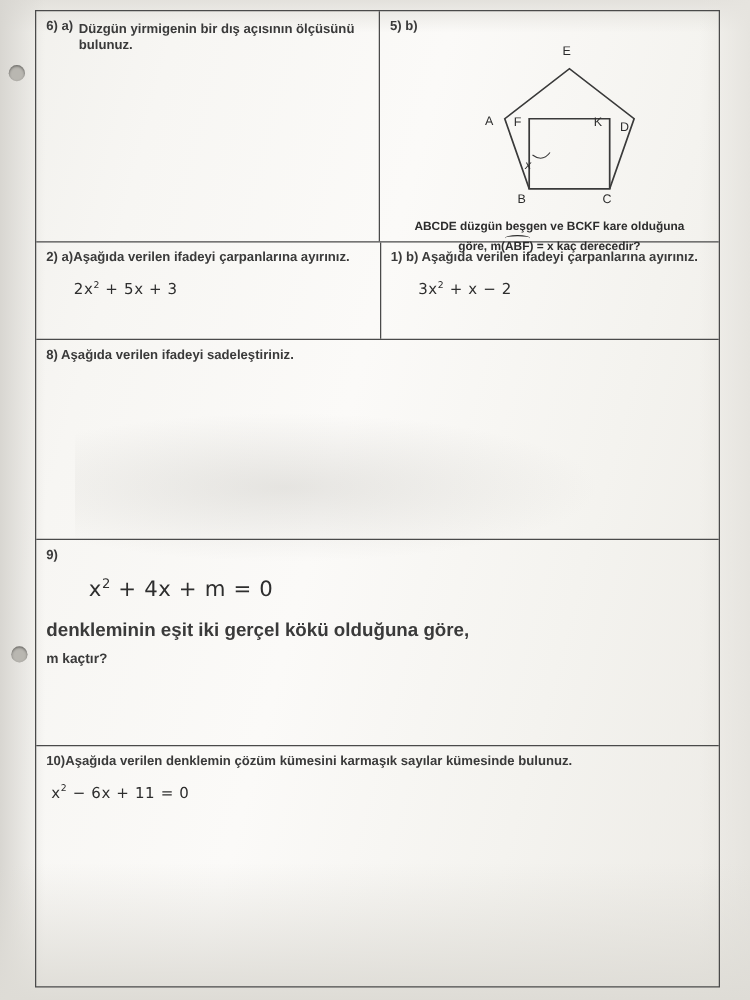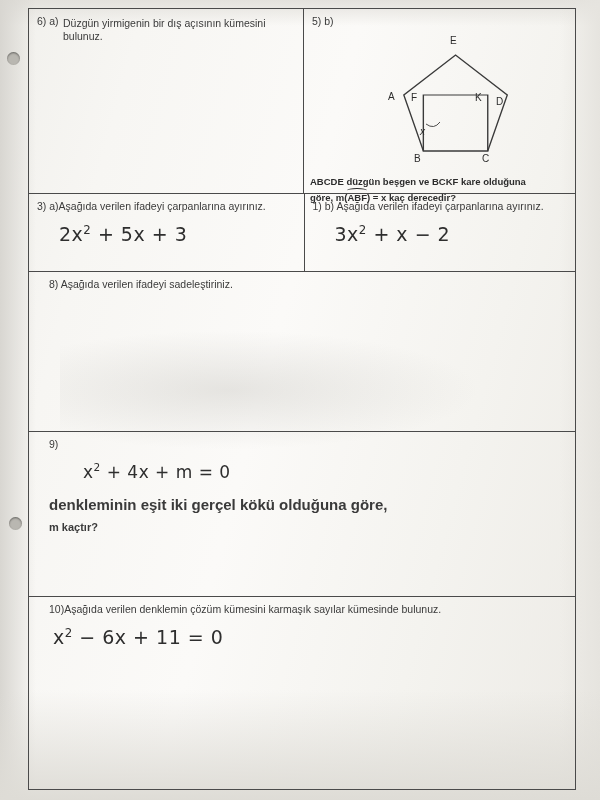--- a/index.html
+++ b/index.html
@@ -88,31 +88,32 @@
     padding: 6px 8px 4px 8px;
     position: relative;
   }
   .cell.left {
     width: 276px;
     border-right: 1px solid #4a4a4a;
   }
   .cell.right {
     width: 271px;
   }
-  .cell.full { width: 547px; margin-left: 12px; }
+  .cell.full { width: 547px; }
 
   .qlabel {
     font-size: 10.5px;
     color: #3a3a3a;
     line-height: 1.25;
+    font-weight: bold;
   }
   .qlabel.bold { font-weight: bold; }
   .math {
     font-family: "DejaVu Sans", sans-serif;
-    font-size: 19px;
+    font-size: 12px;
     color: #2e2e2e;
     letter-spacing: 0.5px;
   }
   .math.small { font-size: 17px; }
   sup { font-size: 0.62em; vertical-align: super; }
 
   
   .r1 { height: 185px; }
   .r2 { height: 78px; }
   .r3 { height: 160px; }
@@ -128,20 +129,21 @@
     width: 271px;
     height: 145px;
   }
   .fig-caption {
     font-size: 9.5px;
     font-weight: bold;
     color: #2c2c2c;
     line-height: 1.5;
     margin-top: 2px;
     padding: 0 6px;
+    text-align: center;
   }
   .arc {
     display: inline-block;
     position: relative;
   }
   .arc::before {
     content: "";
     position: absolute;
     left: 0; right: 0; top: -3px;
     height: 4px;
@@ -178,21 +180,21 @@
   <div class="smudge"></div>
 
   <div class="hole h1"></div>
   <div class="hole h2"></div>
 
   <div class="table">
 
     <div class="row r1">
       <div class="cell left">
         <div class="qlabel">6) a)</div>
-        <div class="qlabel q6a-text" style="position:absolute; left:34px; top:6px; width:232px;">Düzgün yirmigenin bir dış açısının kümesini bulunuz.</div>
+        <div class="qlabel q6a-text" style="position:absolute; left:34px; top:6px; width:232px;">Düzgün yirmigenin bir dış açısının ölçüsünü bulunuz.</div>
       </div>
       <div class="cell right" style="padding:6px 0 0 0;">
         <div class="qlabel" style="padding-left:8px;">5) b)</div>
 
         <div class="figure">
           <svg width="271" height="145" viewBox="0 0 271 145">
 
             <polygon points="52,62 97,22 142,62 125,118 69,118" fill="none" stroke="#3a3a3a" stroke-width="1.2" transform="translate(40,5) scale(1.15,1.0)"></polygon>
 
             <polygon points="69,118 125,118 125,62 69,62" fill="none" stroke="#3a3a3a" stroke-width="1.2" transform="translate(40,5) scale(1.15,1.0)"></polygon>
@@ -212,21 +214,21 @@
         <div class="fig-caption">ABCDE düzgün beşgen ve BCKF kare olduğuna</div>
         <div class="fig-caption">
           <span>göre, m(</span><span class="arc">ABF</span><span>) = x kaç derecedir?</span>
         </div>
       </div>
     </div>
 
     <div class="row r2">
       <div class="cell left">
         <div class="qlabel">
-          <span>3) a)</span><span>Aşağıda verilen ifadeyi çarpanlarına ayırınız.</span>
+          <span>2) a)</span><span>Aşağıda verilen ifadeyi çarpanlarına ayırınız.</span>
         </div>
         <div class="math mt10 indent">2x<sup>2</sup> + 5x + 3</div>
       </div>
       <div class="cell right">
         <div class="qlabel">
           <span>1) b)</span>
           <span>Aşağıda verilen ifadeyi çarpanlarına ayırınız.</span>
         </div>
         <div class="math mt10 indent">3x<sup>2</sup> + x − 2</div>
       </div>

